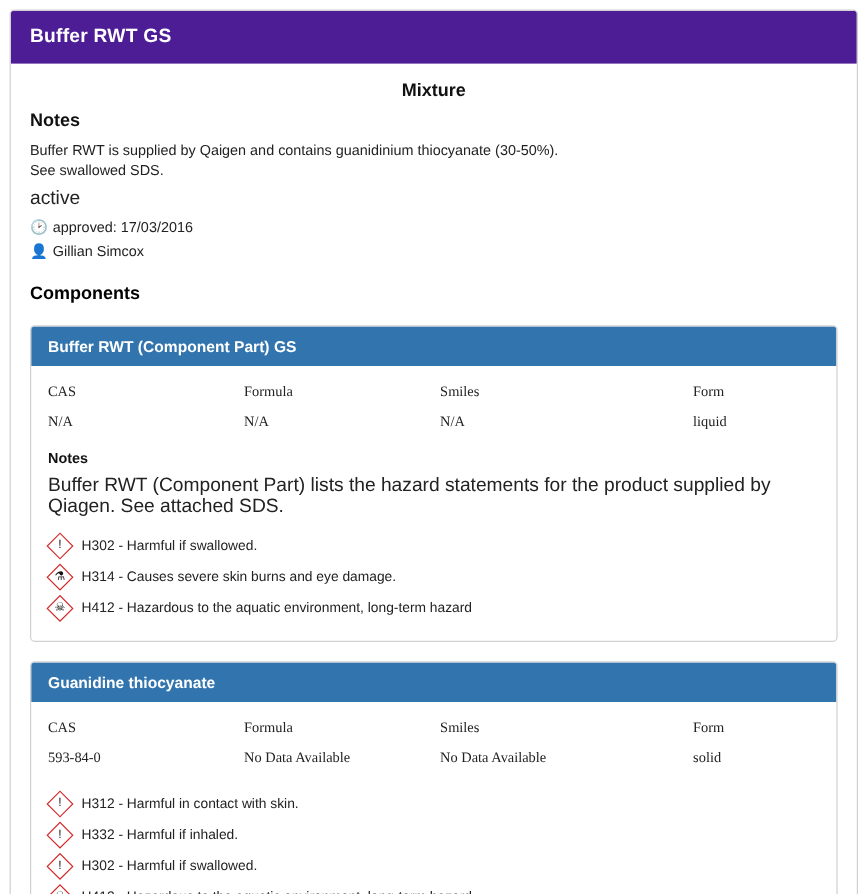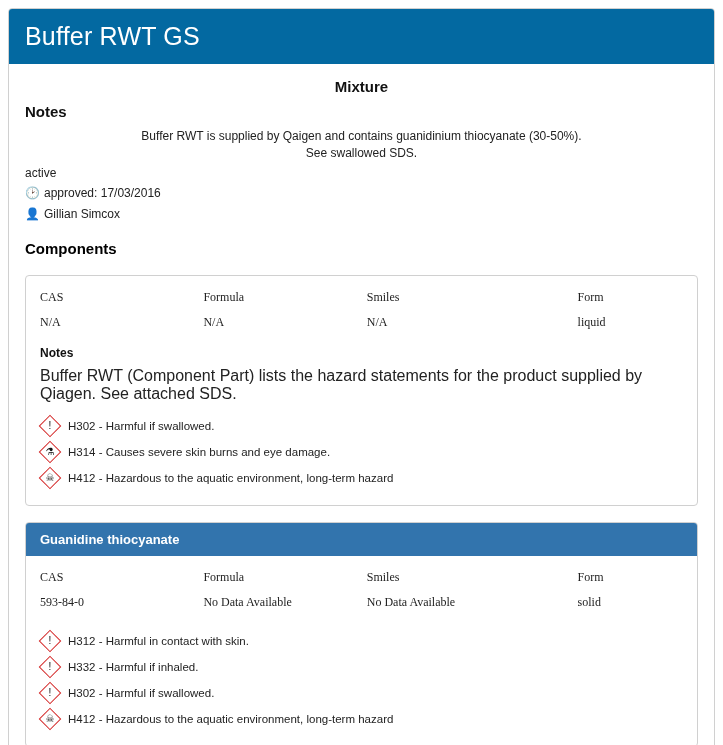--- a/index.html
+++ b/index.html
@@ -18,45 +18,44 @@
     width: 723px;
     padding: 8px 8px 0 8px;
   }
   .panel {
     border: 1px solid #d0d0d0;
     border-radius: 4px;
     background: #ffffff;
     overflow: hidden;
   }
   .panel-header {
-    background: #0369a1;
+    background: #4c1d95;
     color: #ffffff;
     padding: 13px 16px;
-    font-size: 25px;
-    font-weight: normal;
+    font-size: 16px;
+    font-weight: bold;
     letter-spacing: 0.2px;
   }
   .panel-body {
     padding: 14px 16px 16px 16px;
   }
   h2.section {
     font-size: 15px;
     font-weight: bold;
     color: #111;
     margin: 6px 0 8px 0;
   }
   h2.section.first { margin-top: 0; text-align: center; }
   .text {
     font-size: 12px;
     color: #222;
     line-height: 1.45;
-    text-align: center;
   }
   .status-line {
-    font-size: 12px;
+    font-size: 16px;
     color: #222;
     line-height: 1.7;
   }
   .meta-line {
     font-size: 12px;
     color: #222;
     display: flex;
     align-items: center;
     gap: 6px;
     line-height: 1.7;
@@ -176,20 +175,21 @@
         <span>approved: 17/03/2016</span>
       </div>
       <div class="meta-line">
         <span class="glyph">👤</span>
         <span>Gillian Simcox</span>
       </div>
 
       <div class="components-title">Components</div>
 
       <div class="component">
+        <div class="component-header">Buffer RWT (Component Part) GS</div>
         <div class="component-body">
           <div class="prop-grid">
             <div class="head">CAS</div>
             <div class="head">Formula</div>
             <div class="head">Smiles</div>
             <div class="head">Form</div>
             <div class="val">N/A</div>
             <div class="val">N/A</div>
             <div class="val">N/A</div>
             <div class="val">liquid</div>

